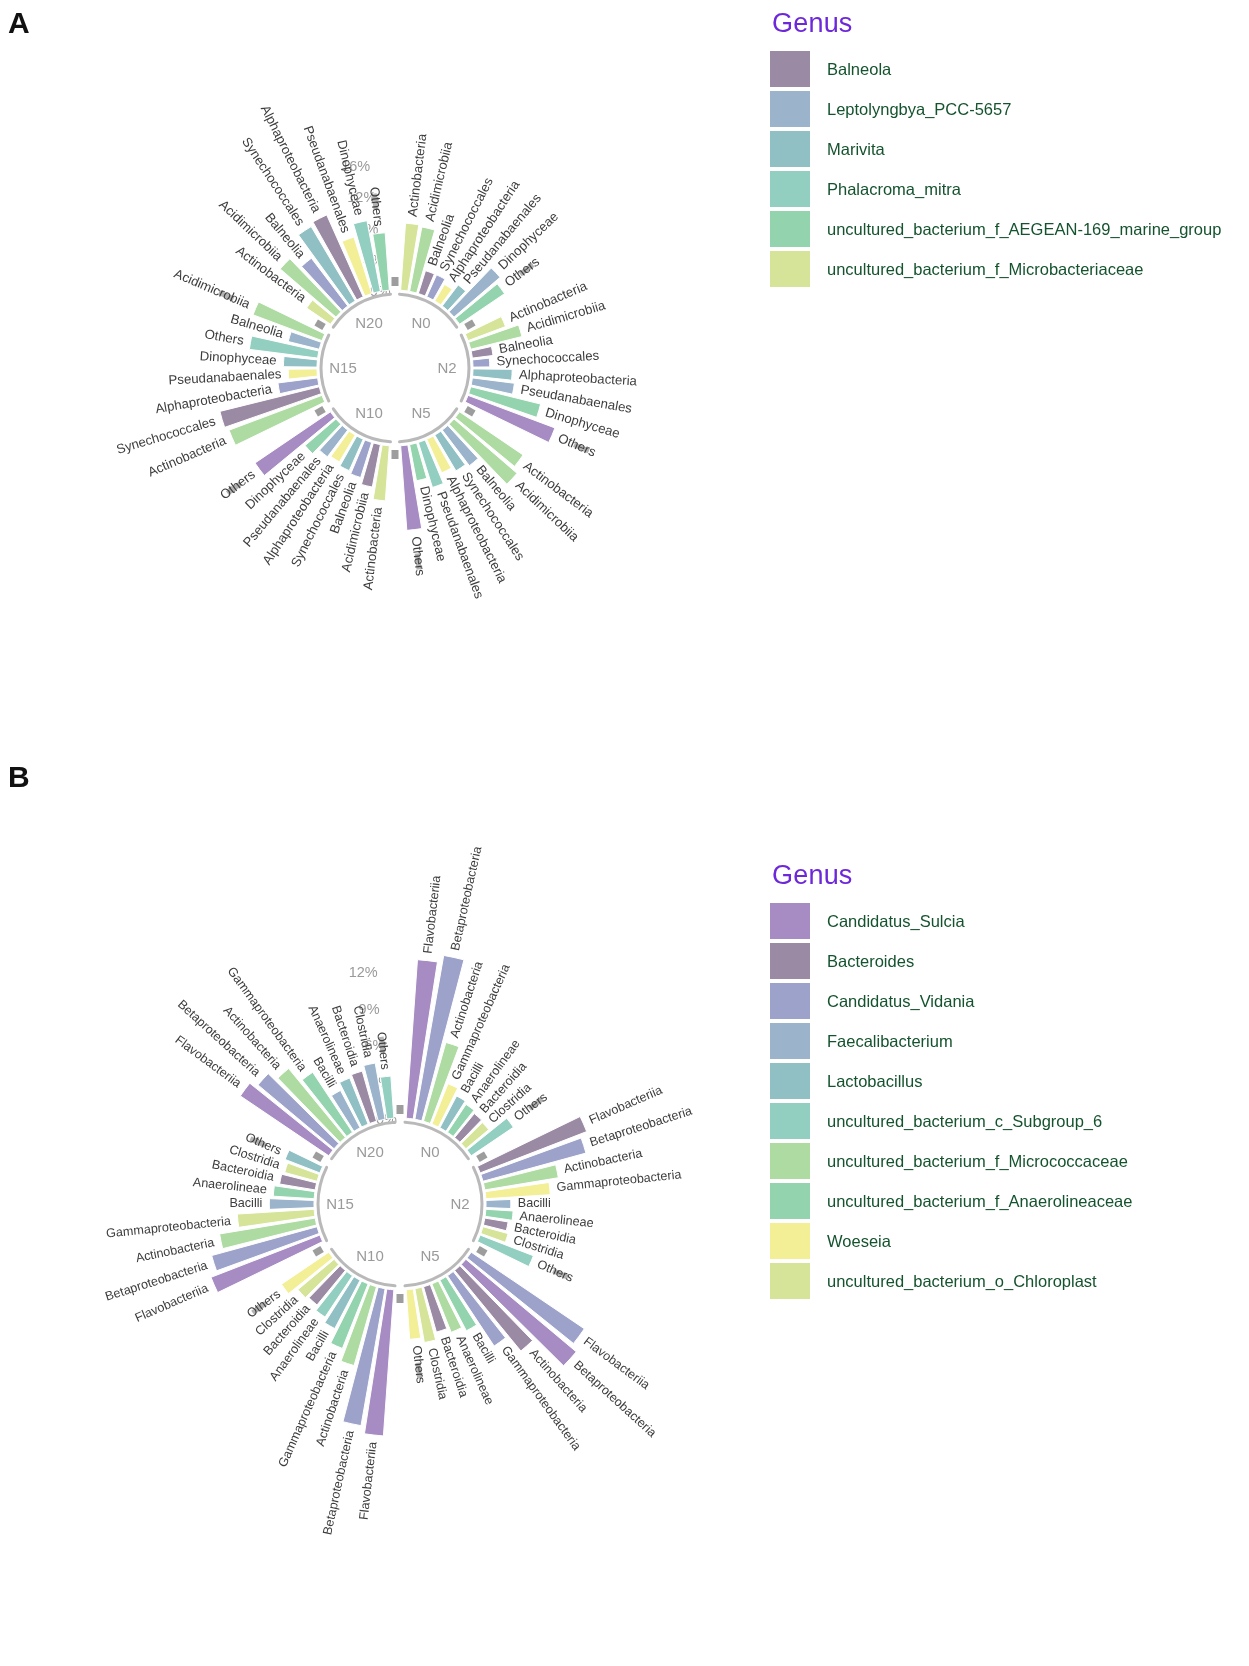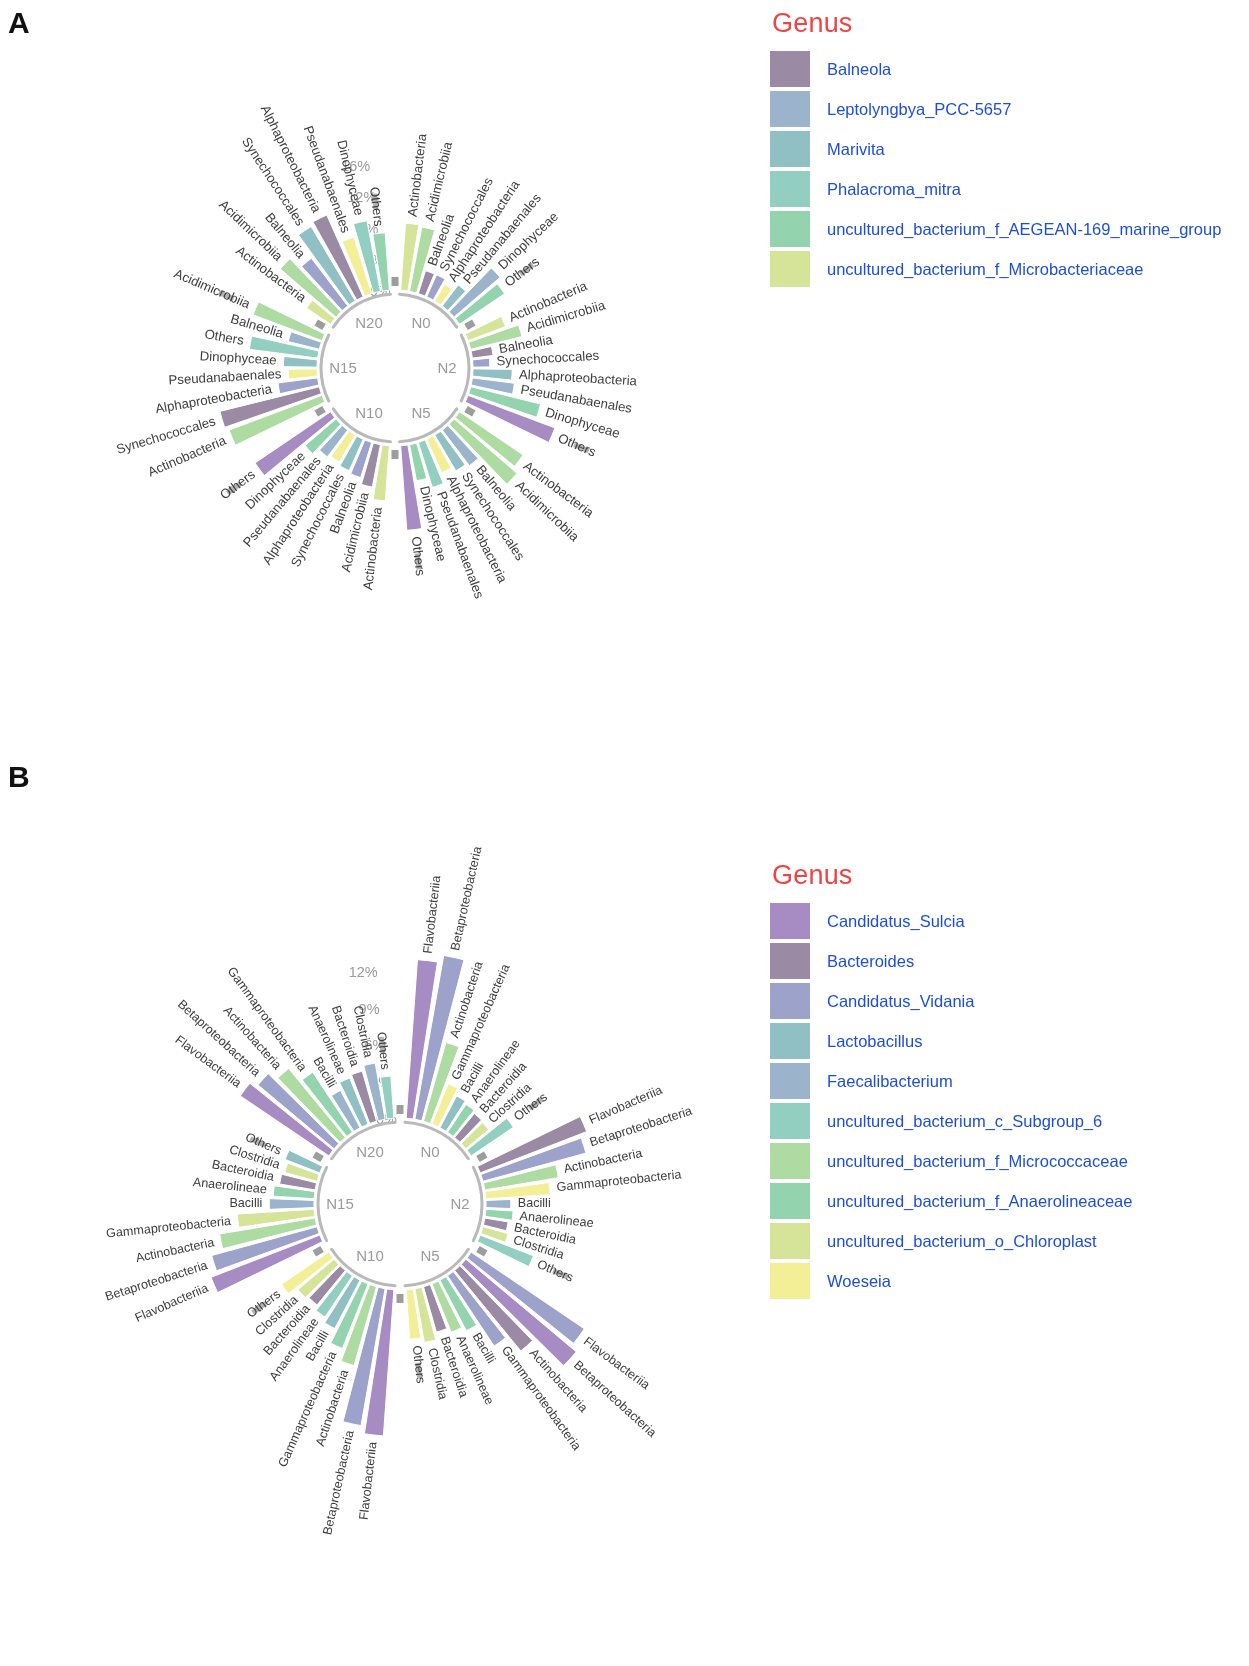--- a/index.html
+++ b/index.html
@@ -8,24 +8,24 @@
   #panel-a-letter{left:8px;top:6px;}
   #panel-b-letter{left:8px;top:760px;}
 
   .chart-wrap{position:absolute;}
   #chart-a{left:0px;top:0px;width:760px;height:740px;}
   #chart-b{left:0px;top:760px;width:760px;height:906px;}
 
   .legend{position:absolute;}
   #legend-a{left:770px;top:8px;width:470px;}
   #legend-b{left:770px;top:860px;width:470px;}
-  .legend-title{font-size:27px;color:#ef4444;margin:0 0 10px 2px;letter-spacing:0.2px;}
+  .legend-title{font-size:27px;color:#6d28d9;margin:0 0 10px 2px;letter-spacing:0.2px;}
   .legend-row{display:flex;align-items:center;height:40px;}
   .legend-swatch{width:40px;height:36px;flex:0 0 40px;margin-right:17px;}
-  .legend-label{font-size:16.5px;color:#1d4ed8;white-space:nowrap;}
+  .legend-label{font-size:16.5px;color:#14532d;white-space:nowrap;}
 
   svg{display:block;overflow:visible;}
   text{font-family:"Liberation Sans",sans-serif;}
   .axis-tick-lbl{fill:#9a9a9a;font-size:14.5px;}
   .sector-lbl{fill:#9a9a9a;font-size:15px;}
   .bar-lbl{fill:#3d3d3d;font-size:13.2px;}
   .bar-lbl-b{fill:#3d3d3d;font-size:12.6px;}
   .ring{fill:none;stroke:#b9b9b9;stroke-width:3;stroke-linecap:round;}
   .tickmark{stroke:#b3b3b3;stroke-width:5;stroke-linecap:butt;}
   .sepmark{stroke:#9d9d9d;stroke-width:7;stroke-linecap:butt;}
@@ -346,41 +346,41 @@
       </div>
       <div class="legend-row">
         <div class="legend-swatch" style="background: rgb(155, 138, 164);"></div>
         <div class="legend-label">Bacteroides</div>
       </div>
       <div class="legend-row">
         <div class="legend-swatch" style="background: rgb(156, 162, 201);"></div>
         <div class="legend-label">Candidatus_Vidania</div>
       </div>
       <div class="legend-row">
+        <div class="legend-swatch" style="background: rgb(155, 180, 203);"></div>
+        <div class="legend-label">Faecalibacterium</div>
+      </div>
+      <div class="legend-row">
         <div class="legend-swatch" style="background: rgb(145, 192, 196);"></div>
         <div class="legend-label">Lactobacillus</div>
       </div>
       <div class="legend-row">
-        <div class="legend-swatch" style="background: rgb(155, 180, 203);"></div>
-        <div class="legend-label">Faecalibacterium</div>
-      </div>
-      <div class="legend-row">
         <div class="legend-swatch" style="background: rgb(147, 207, 192);"></div>
         <div class="legend-label">uncultured_bacterium_c_Subgroup_6</div>
       </div>
       <div class="legend-row">
         <div class="legend-swatch" style="background: rgb(174, 219, 162);"></div>
         <div class="legend-label">uncultured_bacterium_f_Micrococcaceae</div>
       </div>
       <div class="legend-row">
         <div class="legend-swatch" style="background: rgb(147, 211, 174);"></div>
         <div class="legend-label">uncultured_bacterium_f_Anaerolineaceae</div>
       </div>
       <div class="legend-row">
+        <div class="legend-swatch" style="background: rgb(243, 239, 151);"></div>
+        <div class="legend-label">Woeseia</div>
+      </div>
+      <div class="legend-row">
         <div class="legend-swatch" style="background: rgb(213, 228, 152);"></div>
         <div class="legend-label">uncultured_bacterium_o_Chloroplast</div>
       </div>
-      <div class="legend-row">
-        <div class="legend-swatch" style="background: rgb(243, 239, 151);"></div>
-        <div class="legend-label">Woeseia</div>
-      </div>
     </div>
 </div>
 
 </body></html>

